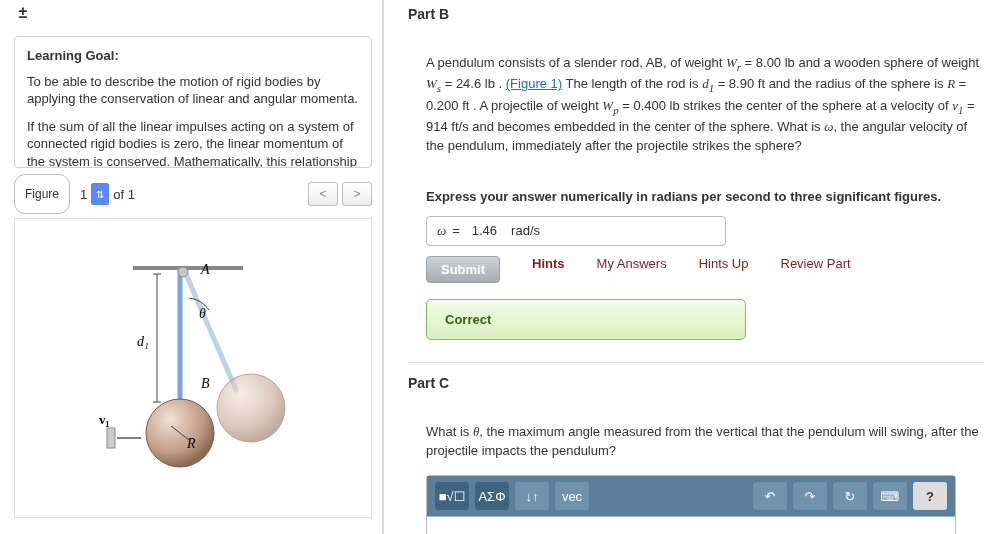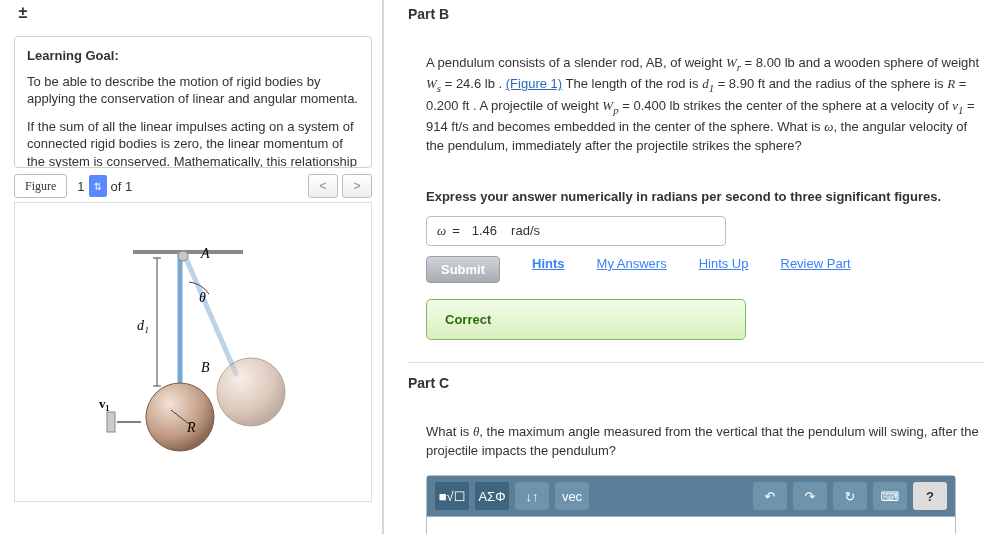--- a/index.html
+++ b/index.html
@@ -8,21 +8,21 @@
   .lpane { width: 384px; border-right: 2px solid #d8d8d8; padding: 4px 10px 0 14px; }
   .rpane { flex: 1; padding: 4px 18px 0 24px; overflow: hidden; }
 
   .title-row { display: flex; align-items: center; font-weight: bold; font-size: 16px; margin-bottom: 14px; }
   .title-row .sym { width: 18px; text-align: center; margin-right: 6px; }
 
   .goal-box { border: 1px solid #d0d0d0; border-radius: 4px; padding: 10px 7px 0 12px; font-size: 13px; line-height: 1.35; height: 132px; overflow: hidden; }
   .goal-box .lg { font-weight: bold; display: block; margin-bottom: 8px; }
 
   .fig-bar { display: flex; align-items: center; margin: 6px 0 4px 0; }
-  .fig-tab { border: 1px solid #bdbdbd; border-radius: 3px; display: inline-flex; align-items: center; height: 24px; font-family: Liberation Serif, serif; }
+  .fig-tab { border: 1px solid #bdbdbd; border-radius: 11px; display: inline-flex; align-items: center; height: 40px; }
   .fig-tab span { padding: 0 10px; font-size: 12px; }
   .fig-stepper { background: #5a88ff; color: #fff; width: 18px; height: 22px; display: inline-flex; align-items: center; justify-content: center; font-size: 10px; margin-right: 4px; border-radius: 2px; }
   .fig-bar .spacer { flex: 1; }
   .nav-btn { border: 1px solid #bdbdbd; background: linear-gradient(#fff,#eee); width: 30px; height: 24px; border-radius: 3px; margin-left: 4px; font-size: 12px; line-height: 22px; text-align: center; color: #888; }
 
   .fig-area { border: 1px solid #ddd; height: 300px; display: flex; align-items: center; justify-content: center; position: relative; }
 
   
   .part-hdr { font-weight: bold; font-size: 14px; margin: 2px 0 10px 0; }
   .desc { font-size: 13px; line-height: 1.45; margin-left: 18px; margin-bottom: 8px; margin-top: 32px; }
@@ -31,21 +31,21 @@
   .serif-i { font-family: Georgia, 'Times New Roman', serif; font-style: italic; }
 
   .ans-row { margin-left: 18px; margin-top: 10px; display: flex; align-items: center; }
   .ans-box { border: 1px solid #bcbcbc; border-radius: 4px; padding: 6px 10px; min-width: 300px; display: flex; align-items: baseline; }
   .ans-box .var { font-family: Georgia, serif; font-style: italic; }
   .ans-box .eq { margin: 0 6px; }
   .ans-box .unit { margin-left: 8px; }
 
   .act-row { margin-left: 18px; margin-top: 10px; display: flex; align-items: flex-start; gap: 32px; font-size: 13px; }
   .submit-btn { background: linear-gradient(#cfd4d8,#a6acb2); color: #fff; border: 1px solid #9aa0a5; border-radius: 4px; padding: 5px 14px; font-weight: bold; font-size: 13px; }
-  .lnk { color: #3b82f6; text-decoration: underline; cursor: pointer; }
+  .lnk { color: #7f1d1d; cursor: pointer; }
   .hints { font-weight: bold; }
 
   .correct-box { margin-left: 18px; margin-top: 16px; border: 1px solid #7bbf5a; background: linear-gradient(#f2fbe8,#d8f0bf); color: #2d6a0e; font-weight: bold; border-radius: 5px; padding: 12px 18px; width: 320px; }
 
   .divider { border-top: 1px solid #ddd; margin: 22px 0 12px 0; }
 
   .eq-toolbar { margin-left: 18px; margin-top: 14px; border: 1px solid #bcbcbc; border-radius: 4px; width: 530px; }
   .tb-row { background: #5b7f99; display: flex; align-items: center; padding: 6px 8px; gap: 6px; border-bottom: 1px solid #9cb0bf; }
   .tb-btn { background: #6f93ab; color: #fff; border-radius: 3px; min-width: 34px; height: 28px; display: inline-flex; align-items: center; justify-content: center; font-size: 13px; }
   .tb-btn.on { background: #3e647f; }

